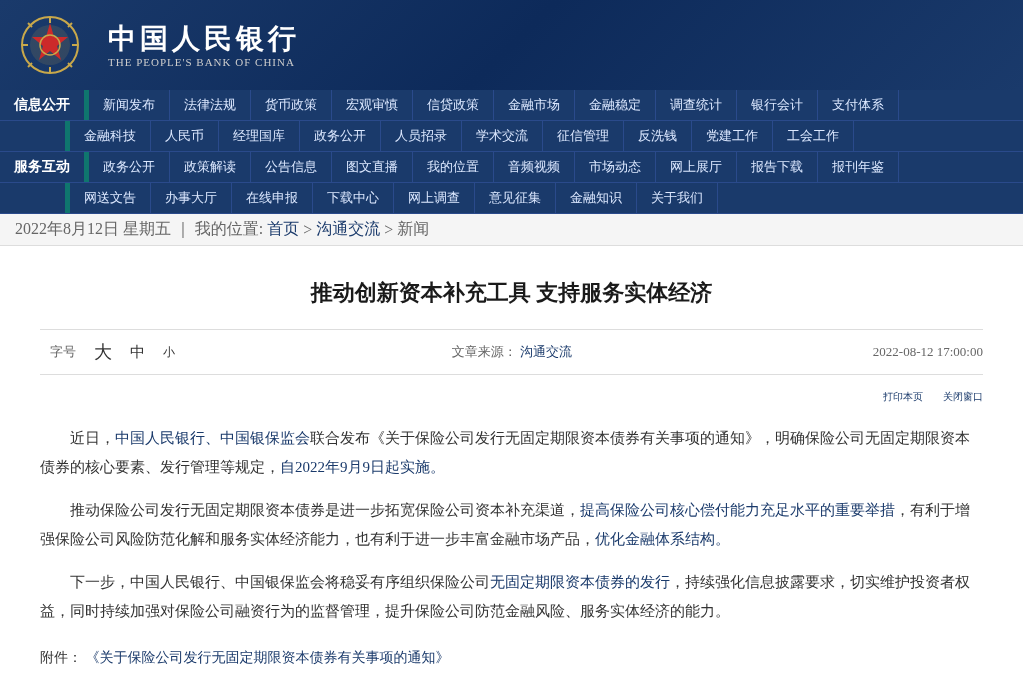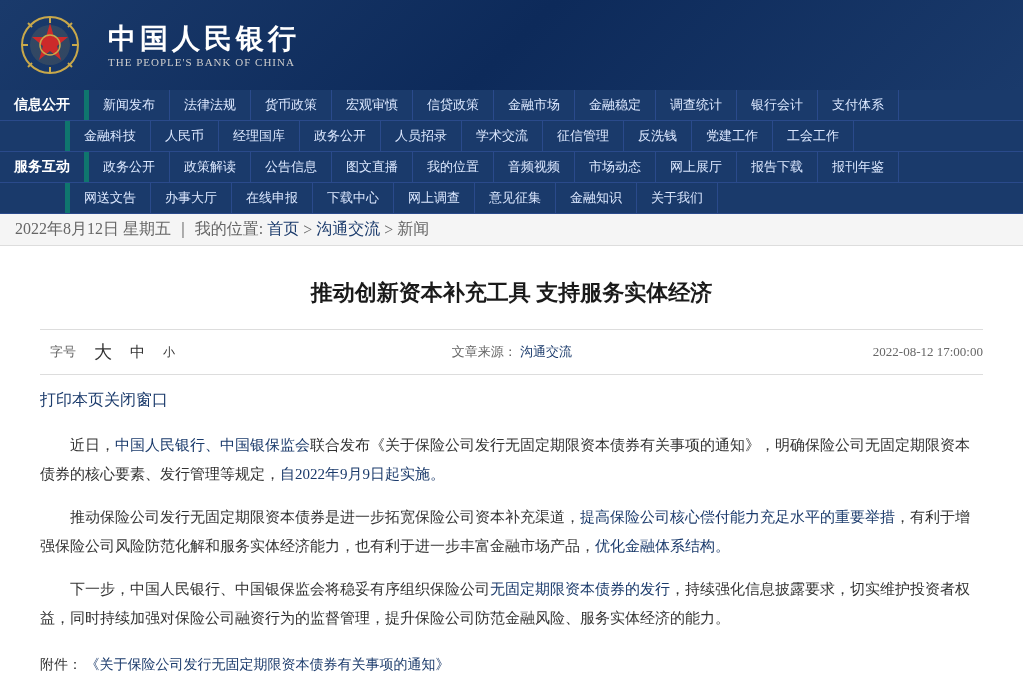--- a/index.html
+++ b/index.html
@@ -122,23 +122,24 @@
     .font-size-controls span { cursor: pointer; margin-left: 10px; }
     .font-size-lg { font-size: 18px; color: #333; }
     .font-size-md { font-size: 15px; color: #333; }
     .font-size-sm { font-size: 12px; color: #333; }
     .meta-source { color: #666; }
     .meta-source a { color: #1a3a6b; }
     .meta-date { color: #666; margin-left: 24px; }
 
     .article-actions {
       display: flex;
-      justify-content: flex-start;
+      justify-content: flex-end;
+      gap: 20px;
       margin-bottom: 20px;
-      font-size: 16px;
+      font-size: 10px;
     }
     .article-actions a {
       color: #1a3a6b;
       text-decoration: none;
       cursor: pointer;
     }
 
     .article-body {
       font-size: 15px;
       line-height: 1.9;

